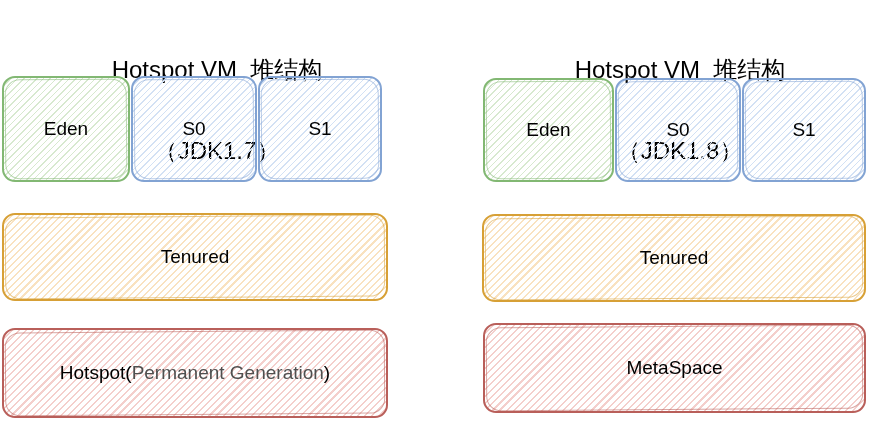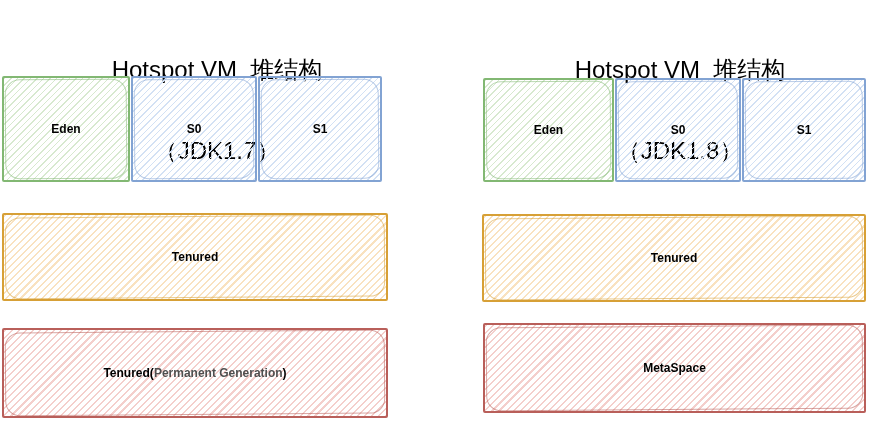--- a/index.html
+++ b/index.html
@@ -8,24 +8,24 @@
     background:var(--background,#ffffff);
     font-family:"Liberation Sans","DejaVu Sans",sans-serif;
     color:var(--label-text,#000);
   }
   .title{
     position:absolute;top:2px;text-align:center;
     font-size:24px;line-height:27px;font-weight:500;
     white-space:pre-wrap;color:#000;
   }
   .box{
-    position:absolute;border-radius:2px;
+    position:absolute;border-radius:13px;
     display:flex;align-items:center;justify-content:center;
-    font-size:12px;text-align:center;
-    box-sizing:border-box;border:2px solid;font-weight:bold;
+    font-size:19px;text-align:center;
+    box-sizing:border-box;border:2px solid;
   }
   
   .box::before{
     content:"";position:absolute;inset:1px;border-radius:15px;
     border:1.4px solid;border-color:inherit;opacity:.55;
     transform:rotate(-.45deg);pointer-events:none;
   }
   .green{
     border-color:var(--green-stroke,#82b873);
     background:repeating-linear-gradient(135deg,
@@ -69,21 +69,21 @@
     </div>
     <div class="box blue" style="left:258px;top:76px;width:124px;height:106px;">
       <span class="lbl">S1</span>
     </div>
 
     <div class="box orange" style="left:2px;top:213px;width:386px;height:88px;">
       <span class="lbl">Tenured</span>
     </div>
 
     <div class="box red" style="left:2px;top:328px;width:386px;height:90px;">
-      <span class="lbl"><span>Tenured(</span><span class="muted">Permanent Generation</span><span>)</span></span>
+      <span class="lbl"><span>Hotspot(</span><span class="muted">Permanent Generation</span><span>)</span></span>
     </div>
   </section>
 
   <section>
     <div class="title" style="left:495px;width:370px;">
       <div>Hotspot VM  堆结构</div>
       <div>（JDK1.8）</div>
     </div>
 
     <div class="box green" style="left:483px;top:78px;width:131px;height:104px;">

